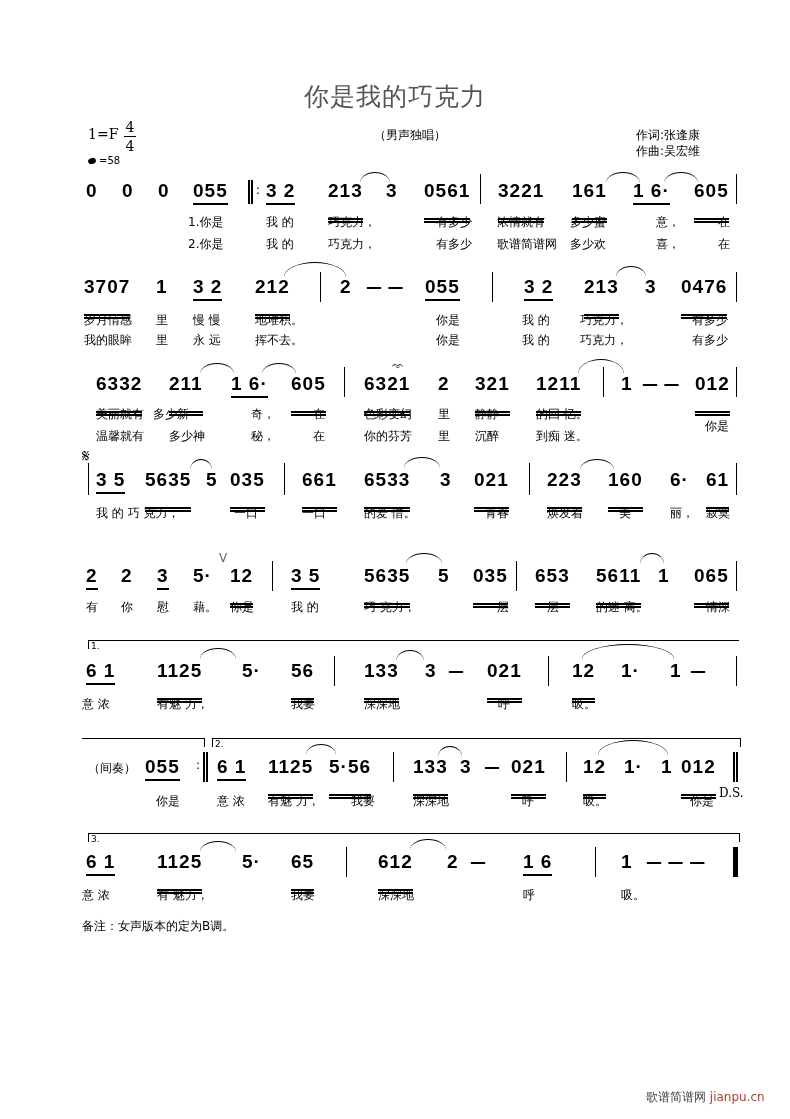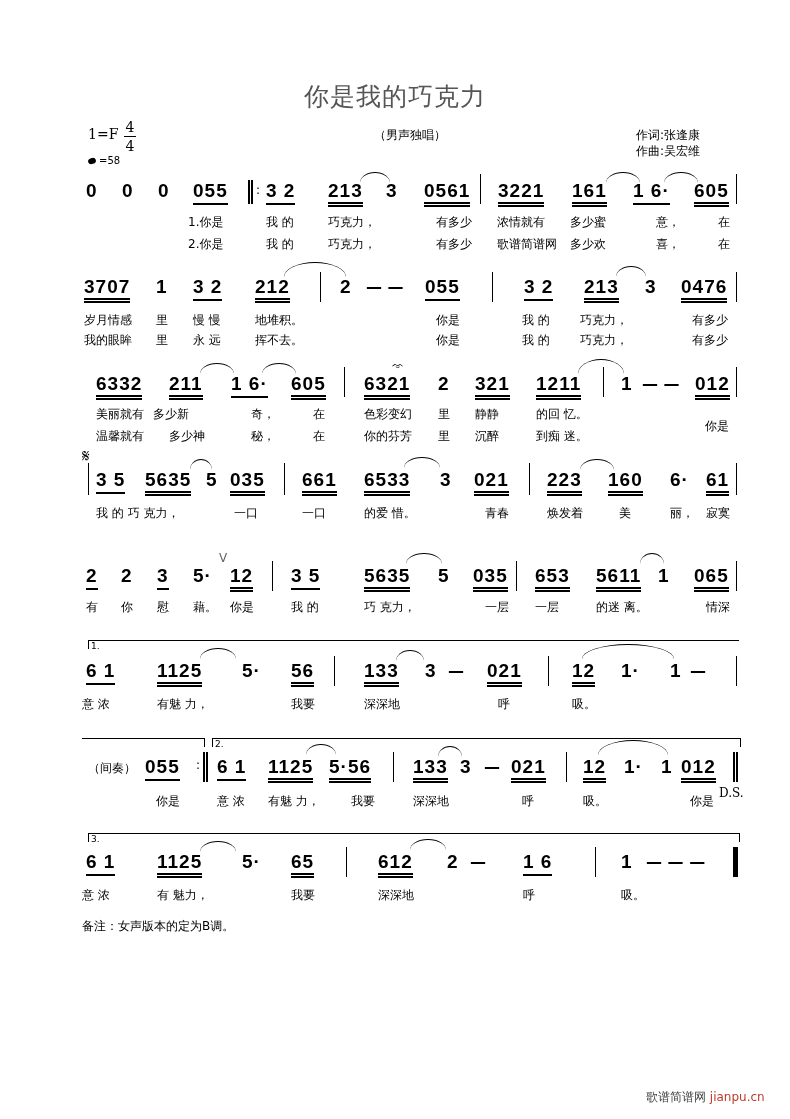--- a/index.html
+++ b/index.html
@@ -9,21 +9,21 @@
   .key { left:88px; top:126px; font-family:"DejaVu Serif", serif; font-size:14px; }
   .tsig { left:124px; top:118px; font-family:"DejaVu Serif", serif; font-size:14px; text-align:center; width:12px; line-height:18px; }
   .tsig .line { display:block; border-top:1px solid #000; margin:0; height:0; }
   .tempo { left:88px; top:155px; font-size:10px; }
   .tempo .dot { display:inline-block; width:8px; height:6px; background:#000; border-radius:50%; transform:rotate(-20deg); margin-right:3px; vertical-align:middle; }
   .subtitle { left:0; width:790px; top:127px; text-align:center; font-size:12px; padding-left:30px; box-sizing:border-box; }
   .credit { left:636px; font-size:12px; }
   .row { position:absolute; left:0; width:790px; }
   .note { position:absolute; font-family:"Liberation Sans", sans-serif; font-weight:bold; font-size:19px; letter-spacing:1px; white-space:nowrap; }
   .ul1 { border-bottom:2px solid #000; padding-bottom:1px; }
-  .ul2 { border-bottom:5px double #000; padding-bottom:0px; }
+  .ul2 { border-bottom:5px double #000; padding-bottom:16px; }
   .bar { position:absolute; width:1px; background:#000; }
   .dbar { position:absolute; width:5px; border-left:2px solid #000; border-right:2px solid #000; box-sizing:border-box; }
   .lyric { position:absolute; font-size:12px; white-space:nowrap; }
   .slur { position:absolute; border-top:1.5px solid #000; border-radius:50% 50% 0 0 / 100% 100% 0 0; height:10px; }
   .volta { position:absolute; border-top:1px solid #000; border-left:1px solid #000; height:8px; font-size:9px; padding-left:2px; }
   .dash { position:absolute; font-size:16px; font-weight:bold; }
   .sym { position:absolute; font-size:12px; }
   .watermark { left:646px; top:1089px; font-size:12px; color:#444; font-family:"DejaVu Serif", serif; }
   .watermark .en { color:#c0392b; font-family:"DejaVu Sans", sans-serif; }
   .note-remark { left:82px; top:918px; font-size:12px; }

